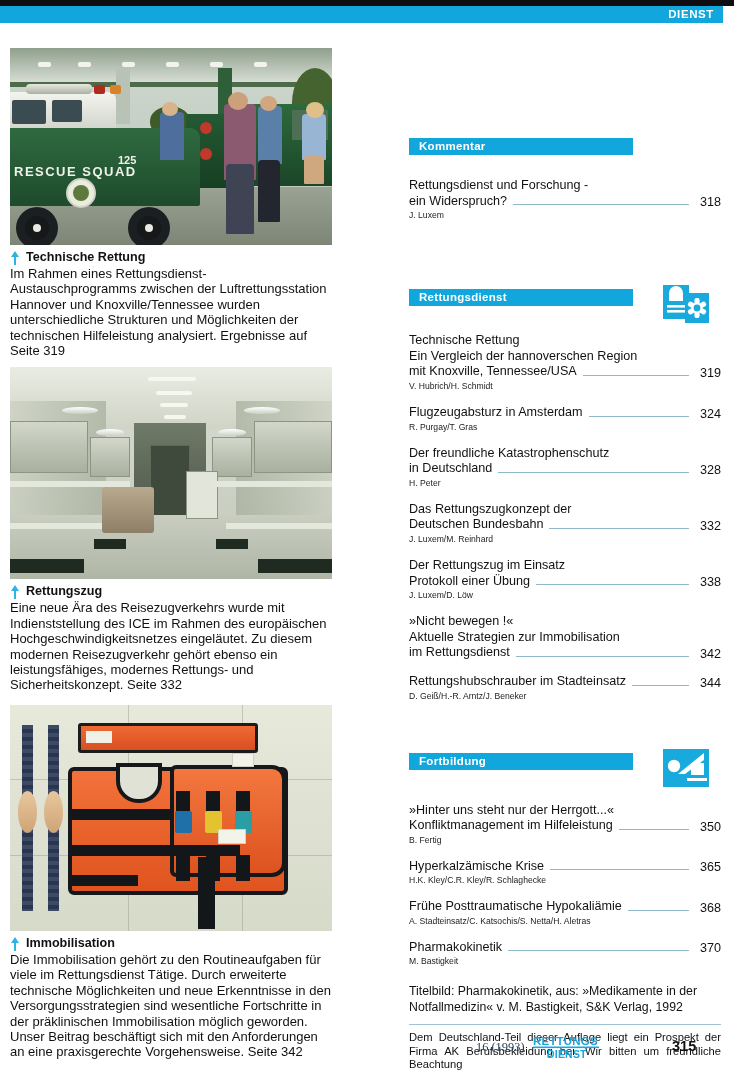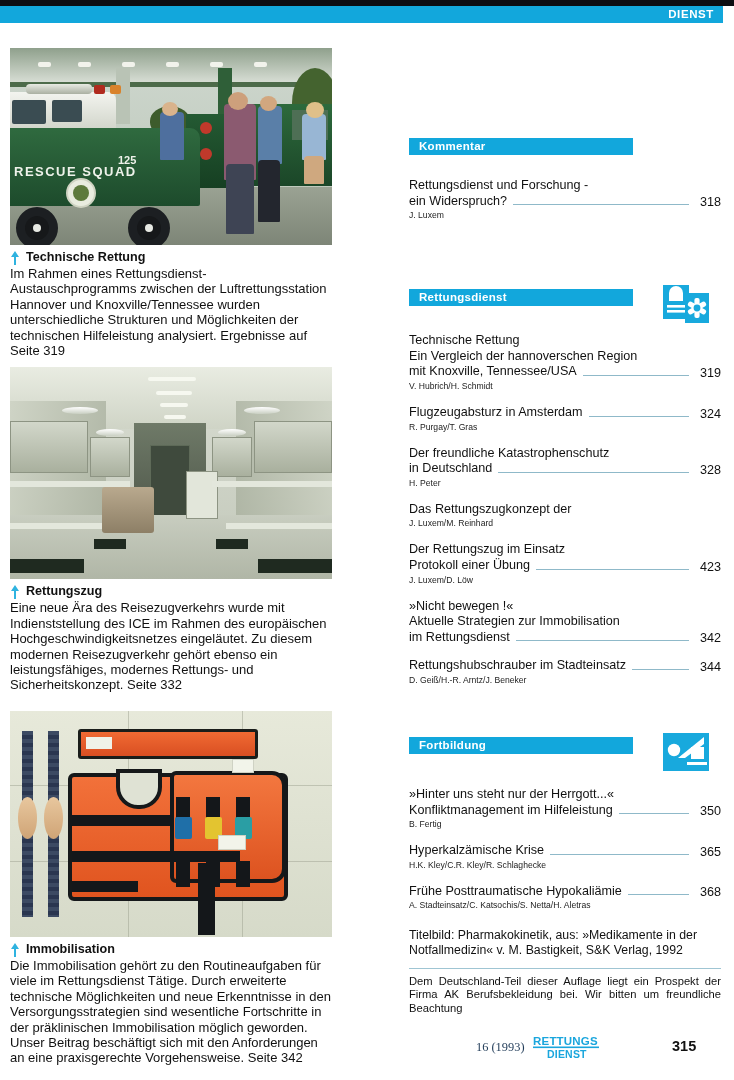--- a/index.html
+++ b/index.html
@@ -272,21 +272,21 @@
       <div class="cap-head">
         <svg class="arrow-icon" viewBox="0 0 10 14">
           <path d="M5 0 L9 6 L6 6 L6 14 L4 14 L4 6 L1 6 Z" fill="#2fb3e0"></path>
         </svg>
         <div class="cap-title">Rettungszug</div>
       </div>
       <div class="cap-body">Eine neue Ära des Reisezugverkehrs wurde mit Indienststellung des ICE im Rahmen des europäischen Hochgeschwindigkeitsnetzes eingeläutet. Zu diesem modernen Reisezugverkehr gehört ebenso ein leistungsfähiges, modernes Rettungs- und Sicherheitskonzept. Seite 332</div>
     </div>
   </div>
 
-  <div style="margin-top:18px;">
+  <div style="margin-top:12px;">
     <div class="photo photo-3">
       <div class="p3-bg"></div>
       <div class="p3-fold" style="left:0;top:74px;width:100%;height:1px;"></div>
       <div class="p3-fold" style="left:0;top:150px;width:100%;height:1px;"></div>
       <div class="p3-fold" style="left:118px;top:0;width:1px;height:100%;"></div>
       <div class="p3-fold" style="left:232px;top:0;width:1px;height:100%;"></div>
 
       <div class="p3-splint"></div>
       <div class="p3-splint-lbl"></div>
 
@@ -386,29 +386,34 @@
     <div class="line">
       <span class="line-text">in Deutschland</span>
       <span class="dots"></span>
       <span class="pg">328</span>
     </div>
     <div class="authors">H. Peter</div>
   </div>
 
   <div class="entry">
     <div class="line-text">Das Rettungszugkonzept der</div>
+    <div class="line">
+      <span class="line-text">Deutschen Bundesbahn</span>
+      <span class="dots"></span>
+      <span class="pg">332</span>
+    </div>
     <div class="authors">J. Luxem/M. Reinhard</div>
   </div>
 
   <div class="entry">
     <div class="line-text">Der Rettungszug im Einsatz</div>
     <div class="line">
       <span class="line-text">Protokoll einer Übung</span>
       <span class="dots"></span>
-      <span class="pg">423</span>
+      <span class="pg">338</span>
     </div>
     <div class="authors">J. Luxem/D. Löw</div>
   </div>
 
   <div class="entry">
     <div class="line-text">»Nicht bewegen !«</div>
     <div class="line-text">Aktuelle Strategien zur Immobilisation</div>
     <div class="line">
       <span class="line-text">im Rettungsdienst</span>
       <span class="dots"></span>
@@ -459,20 +464,28 @@
 
   <div class="entry">
     <div class="line">
       <span class="line-text">Frühe Posttraumatische Hypokaliämie</span>
       <span class="dots"></span>
       <span class="pg">368</span>
     </div>
     <div class="authors">A. Stadteinsatz/C. Katsochis/S. Netta/H. Aletras</div>
   </div>
 
+  <div class="entry">
+    <div class="line">
+      <span class="line-text">Pharmakokinetik</span>
+      <span class="dots"></span>
+      <span class="pg">370</span>
+    </div>
+    <div class="authors">M. Bastigkeit</div>
+  </div>
 
   <div class="titelbild">Titelbild: Pharmakokinetik, aus: »Medikamente in der Notfallmedizin« v. M. Bastigkeit, S&amp;K Verlag, 1992</div>
   <div class="notice-rule"></div>
   <div class="notice">Dem Deutschland-Teil dieser Auflage liegt ein Prospekt der Firma AK Berufsbekleidung bei. Wir bitten um freundliche Beachtung</div>
 </div>
 
 <div class="footer">
   <div class="f-vol">16 (1993)</div>
   <svg class="f-logo" viewBox="0 0 72 26">
     <text x="0" y="11" font-family="Liberation Sans, sans-serif" font-size="11.5" font-weight="bold" fill="#1aa6dd" letter-spacing="0.2">RETTUNGS</text>

